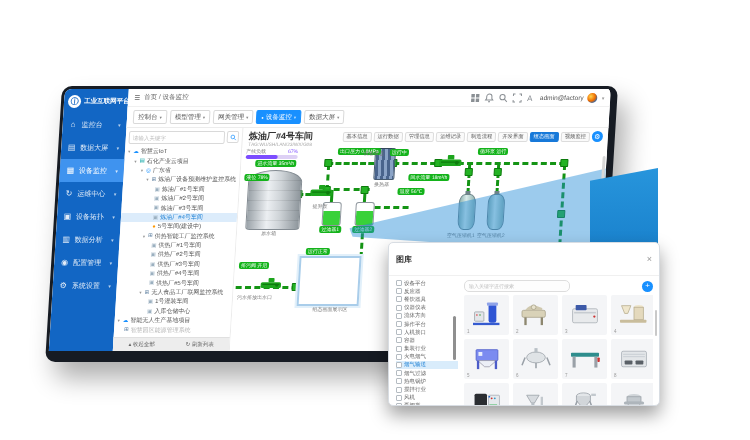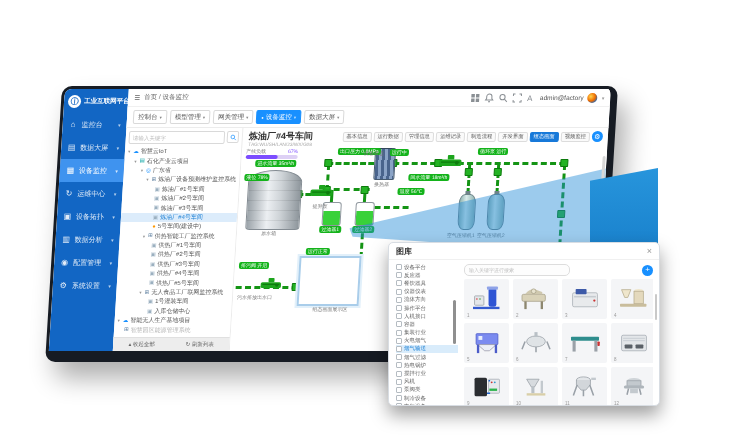--- a/index.html
+++ b/index.html
@@ -99,21 +99,21 @@
   .gauge-fill{height:100%;background:#7c4dff;border-radius:2px;}
   .tri-overlay{position:absolute;left:112px;top:20px;right:-2px;height:86px;z-index:4;
     background:rgba(35,140,214,.45);clip-path:polygon(0 70%,100% 0%,100% 100%,1.5% 80%);}
   .scroll-v{position:absolute;right:1px;top:8px;width:3px;height:46px;background:#d7d7d7;border-radius:2px;z-index:5;}
   
   .callout{position:absolute;left:590px;top:168px;width:68px;height:80px;z-index:6;
     background:linear-gradient(#2795dc,#1a82cd);clip-path:polygon(0 16%,100% 0,100% 100%,0 100%);}
   
   .popup{position:absolute;left:388px;top:242px;width:270px;height:162px;background:#fff;border:1px solid #d8dde3;
     border-radius:5px;z-index:7;box-shadow:0 9px 18px rgba(0,0,0,.38);display:flex;flex-direction:column;overflow:hidden;}
-  .pop-head{height:16px;flex:none;display:flex;align-items:center;justify-content:space-between;padding:0 7px;border-bottom:1px solid #f0f0f0;}
+  .pop-head{height:16px;flex:none;display:flex;align-items:center;justify-content:space-between;padding:8px 7px;border-bottom:1px solid #f0f0f0;}
   .pop-title{font-size:8px;font-weight:bold;color:#333;}
   .pop-close{font-size:9px;color:#999;cursor:pointer;line-height:1;}
   .pop-body{flex:1;display:flex;min-height:0;position:relative;}
   .cat-list{width:62px;flex:none;padding:3px 0 0 7px;overflow:hidden;position:relative;}
   .cat-item{display:flex;align-items:center;gap:2px;height:8.2px;font-size:5.5px;color:#666;cursor:pointer;white-space:nowrap;}
   .cat-item.sel{background:#d9ecfb;color:#1a7fd4;}
   .cbx{width:4px;height:4px;border:1px solid #b5bcc2;border-radius:1px;flex:none;background:#fff;}
   .cat-scroll{position:absolute;left:64px;top:40px;width:2.5px;height:44px;background:#8f8f8f;border-radius:2px;z-index:2;}
   .lib-right{flex:1;display:flex;flex-direction:column;padding:4px 6px 0 6px;min-width:0;}
   .lib-toprow{display:flex;align-items:center;justify-content:space-between;flex:none;margin-bottom:3px;}

